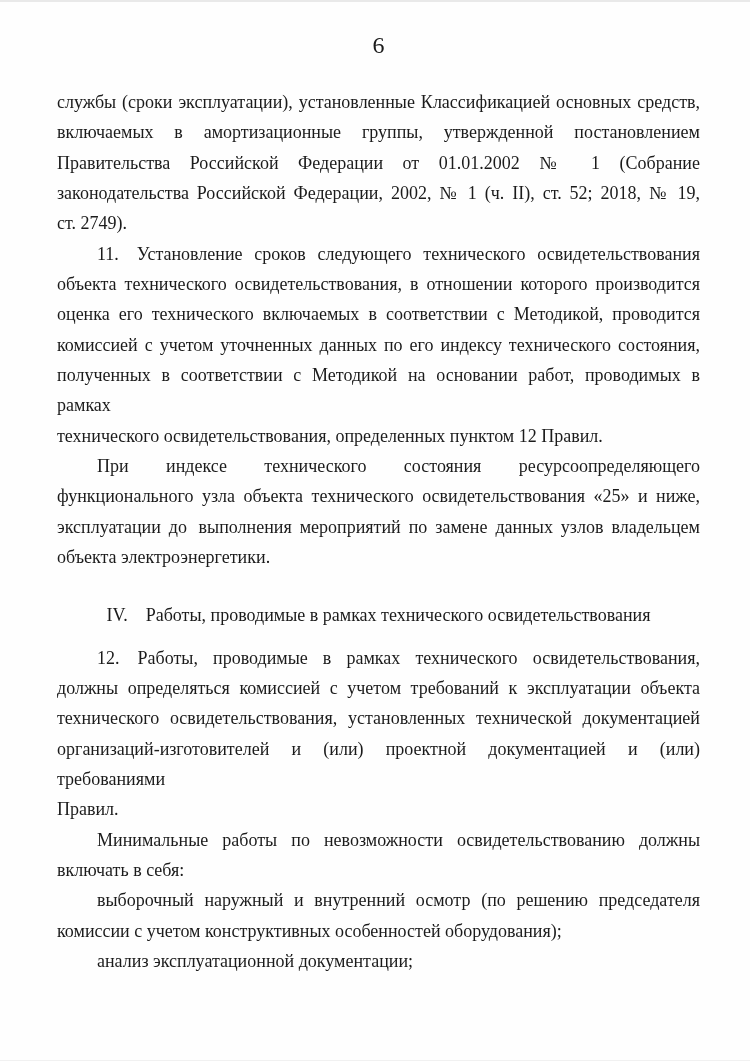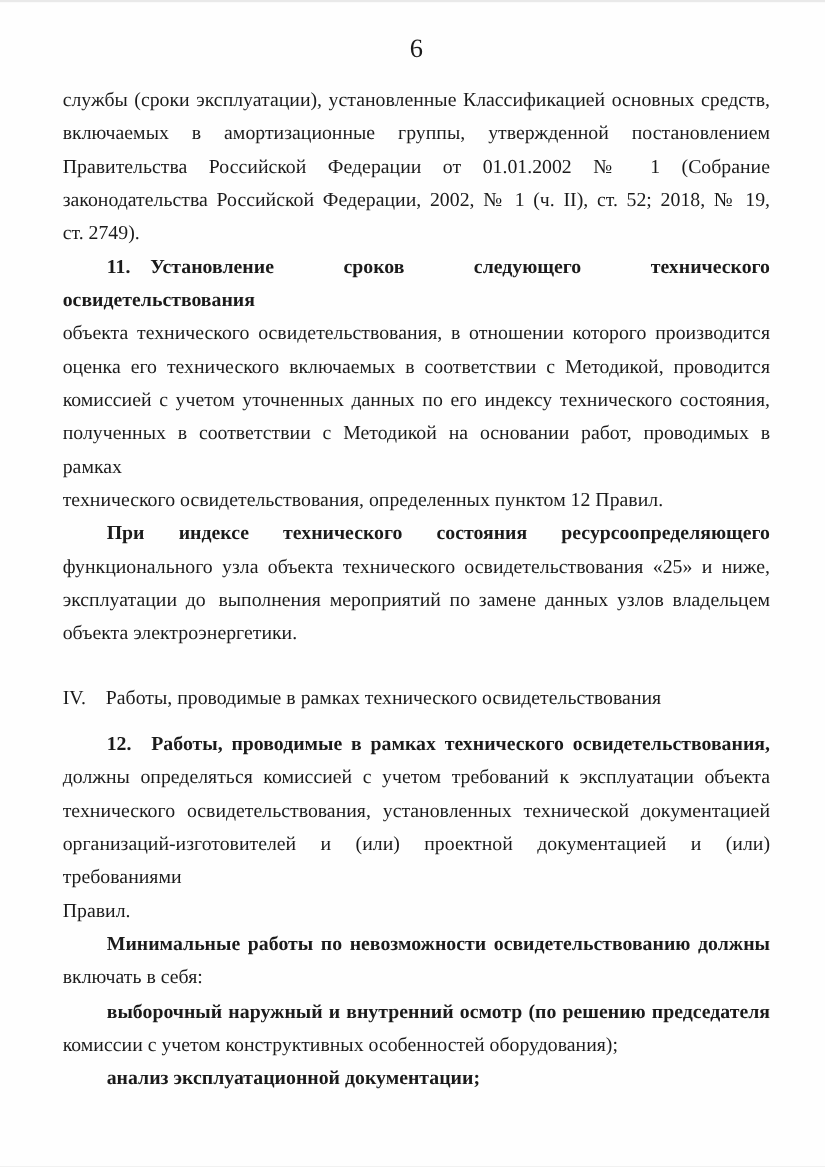--- a/index.html
+++ b/index.html
@@ -32,41 +32,42 @@
     position: absolute;
     top: 31px;
     left: 57px;
     width: 643px;
     text-align: center;
     font-size: 24px;
     line-height: 28px;
   }
   .doc-body {
     position: absolute;
-    top: 75px;
+    top: 87px;
     left: 57px;
     width: 643px;
   }
   .para { margin: 0; }
   .line {
     font-size: 18px;
     line-height: 30.33px;
     text-align: justify;
     text-align-last: justify;
     white-space: normal;
   }
   .line.last { text-align-last: left; }
-  .line.first-indent { text-indent: 40px; font-weight: bold; }
+  .line.first-indent { text-indent: 40px; }
   .heading-para {
     margin-top: 28px;
     margin-bottom: 12px;
   }
   .heading-line {
     font-size: 18px;
     line-height: 30.33px;
+    text-align: center;
   }
 </style>
 </head>
 <body>
 
 <div class="page">
   <div class="scan-edge-top"></div>
   <div class="page-number">6</div>
   <div class="doc-body">
       <div class="para">

